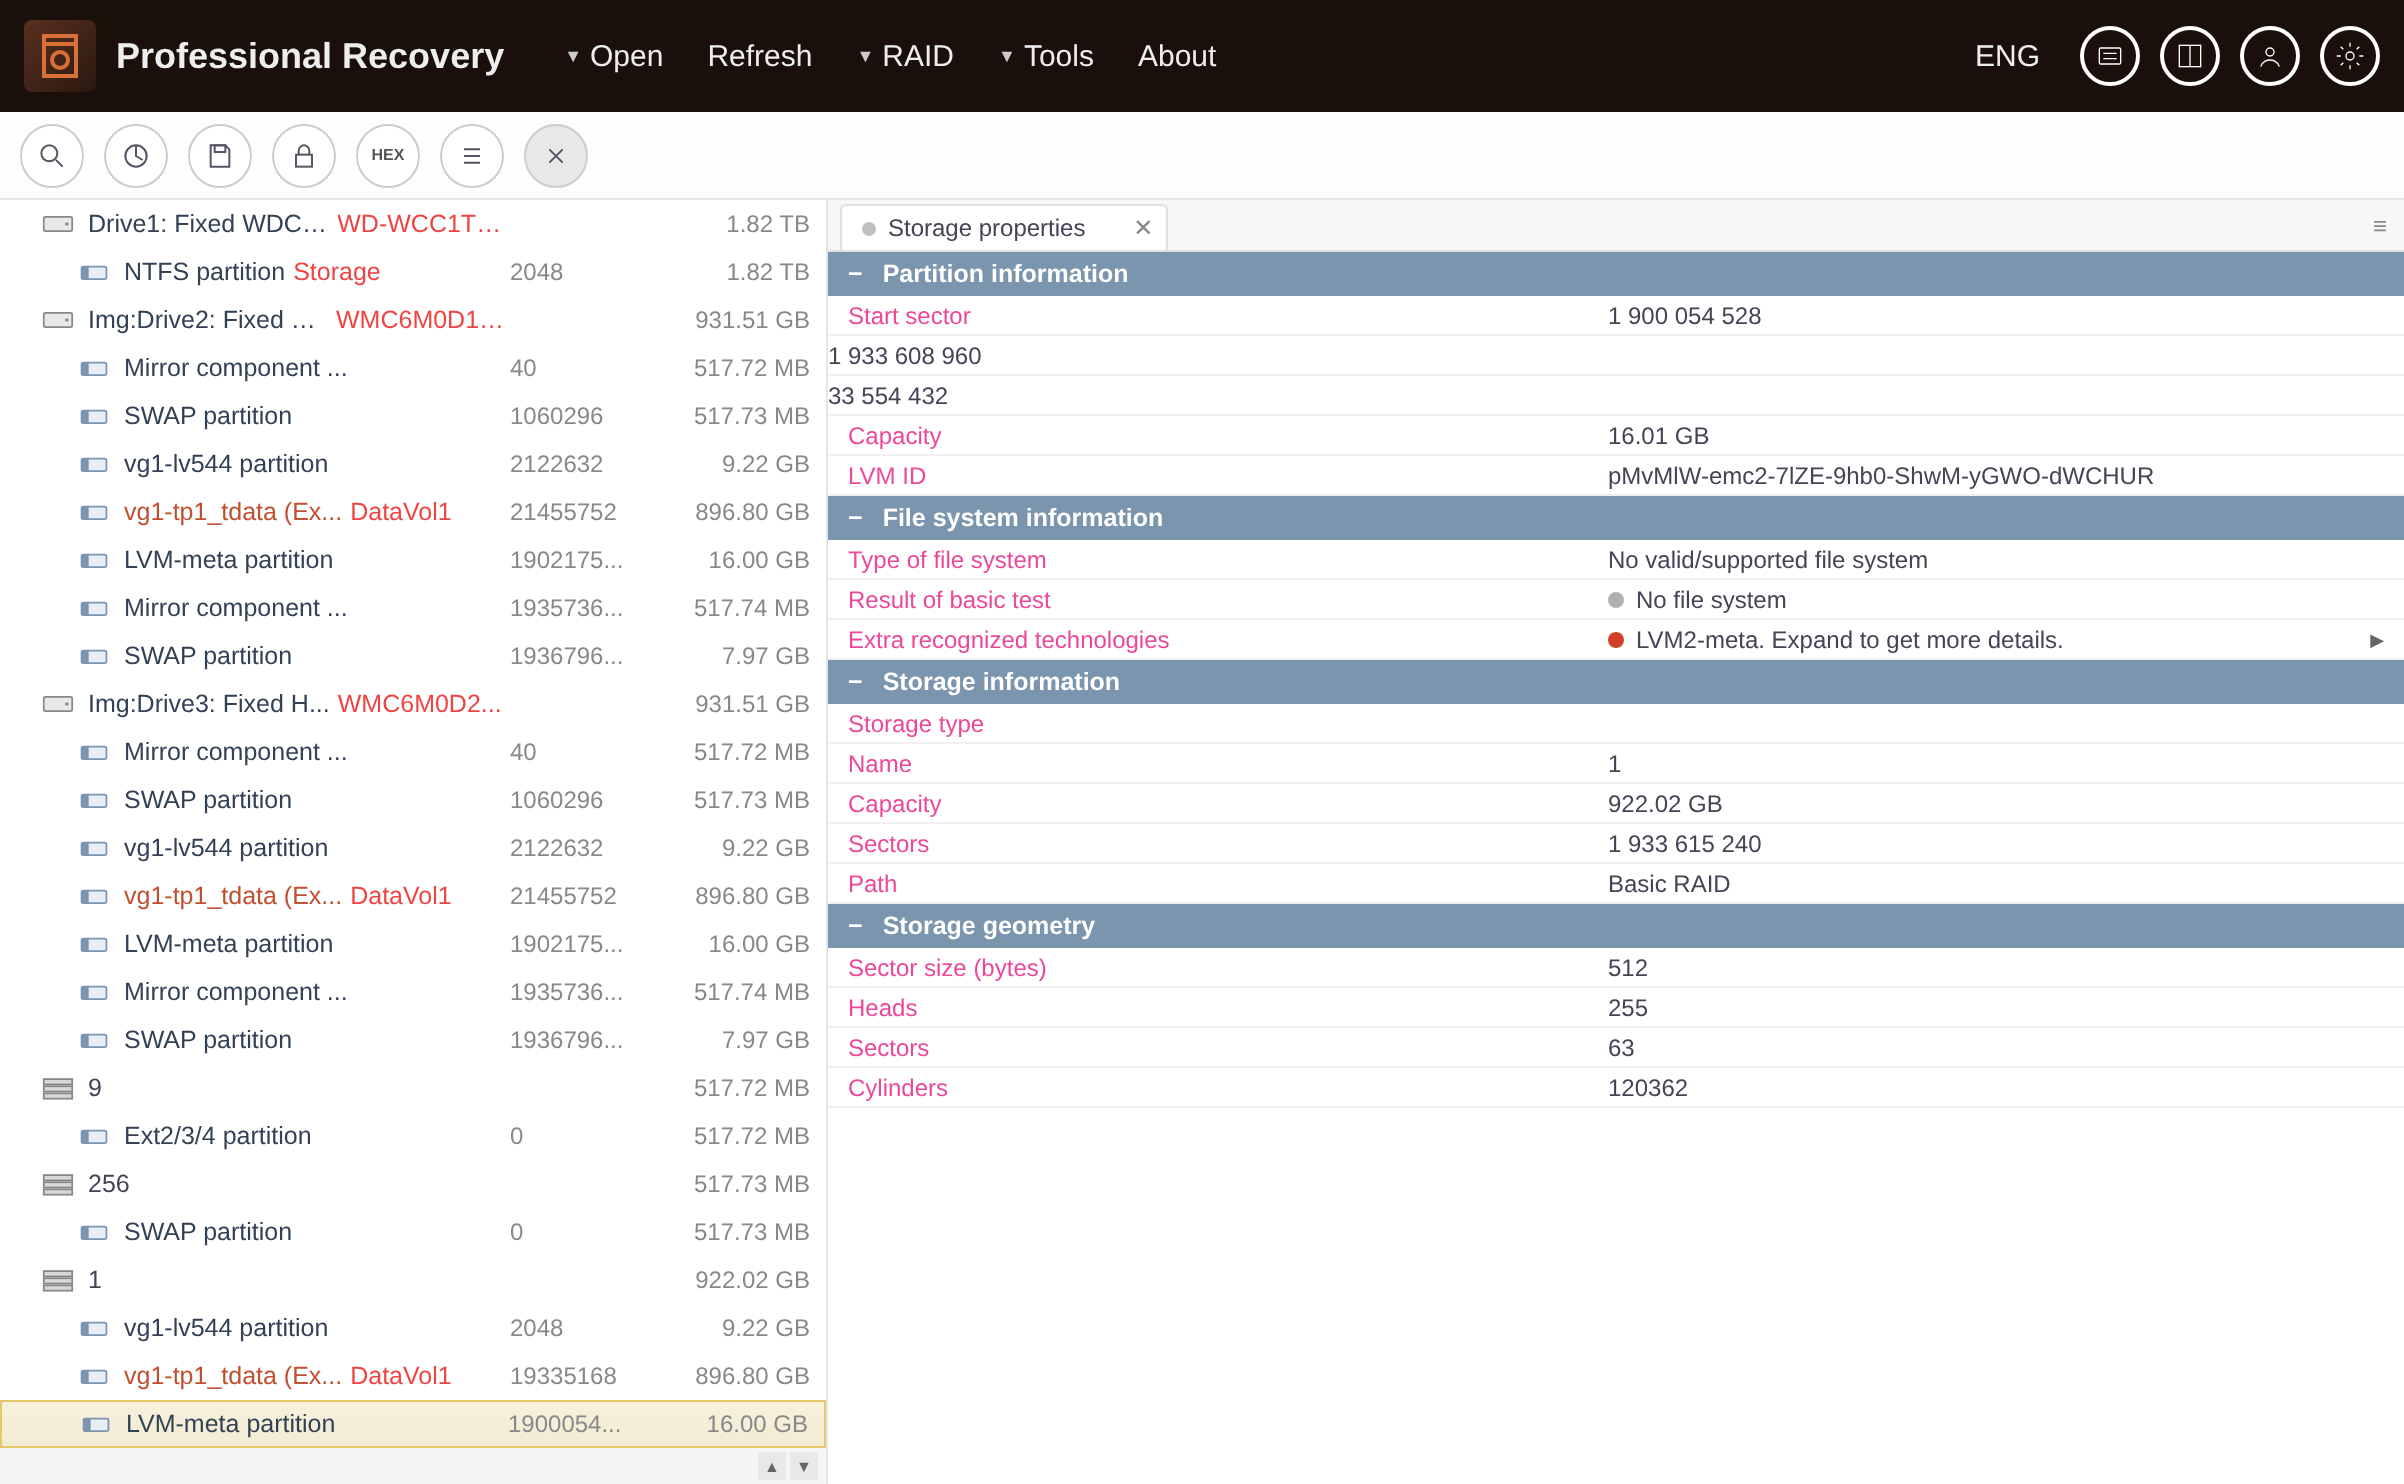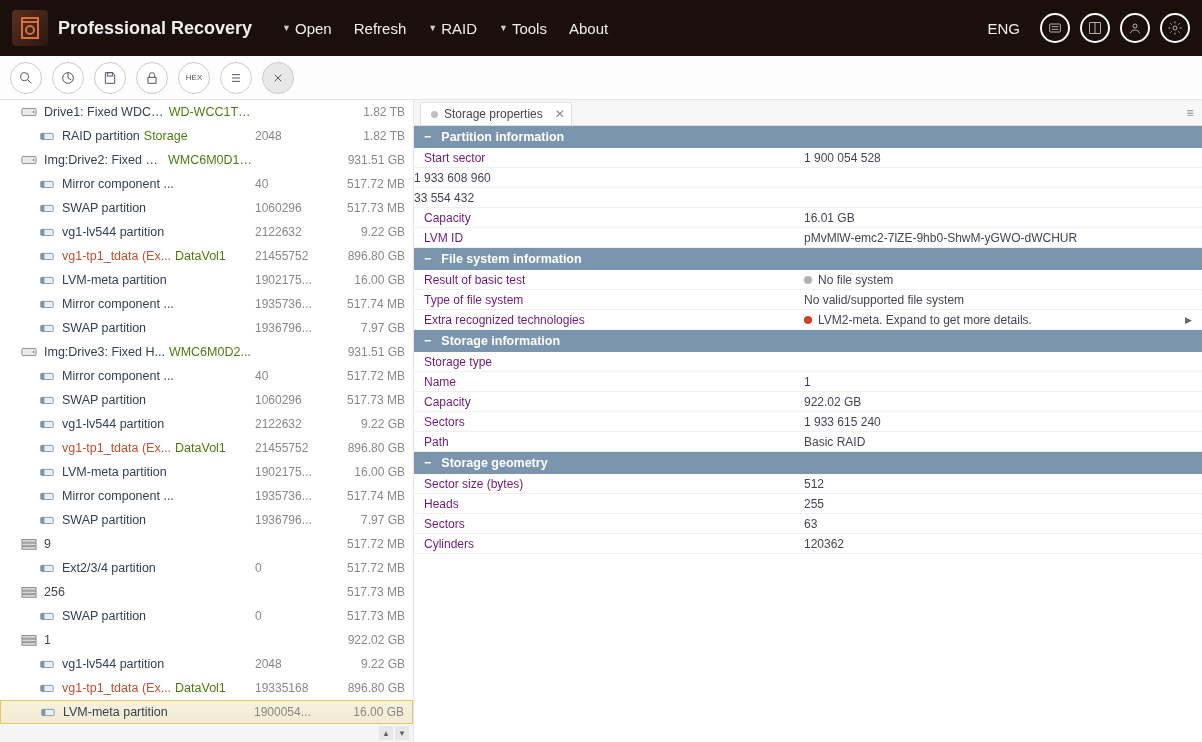--- a/index.html
+++ b/index.html
@@ -12,50 +12,50 @@
 .menu-item { font-size: 15px; color: #eee; cursor: pointer; display: flex; align-items: center; gap: 4px; }
 .menu-caret { font-size: 9px; color: #ccc; }
 .titlebar-right { margin-left: auto; display: flex; align-items: center; gap: 10px; text-align: right; }
 .lang { font-size: 15px; color: #eee; margin-right: 10px; }
 .circ-btn { width: 30px; height: 30px; border: 2px solid #fff; border-radius: 50%; display: flex; align-items: center; justify-content: center; cursor: pointer; }
 .circ-btn svg { width: 16px; height: 16px; stroke: #fff; fill: none; }
 
 .toolbar { height: 44px; background: #fdfdfd; border-bottom: 1px solid #e5e5e5; display: flex; align-items: center; padding: 0 10px; gap: 10px; }
 .tool-btn { width: 32px; height: 32px; border: 1.5px solid #ccc; border-radius: 50%; display: flex; align-items: center; justify-content: center; cursor: pointer; background: #fff; }
 .tool-btn.active { background: #e8e8e8; }
-.tool-btn .hex { font-size: 8px; font-weight: normal; color: #555; }
+.tool-btn .hex { font-size: 8px; font-weight: bold; color: #555; }
 .tool-btn svg { width: 16px; height: 16px; stroke: #556; fill: none; stroke-width: 1.5; }
 
 .main { display: flex; height: calc(742px - 56px - 44px); }
 .tree-panel { width: 414px; border-right: 1px solid #e5e5e5; overflow-y: auto; position: relative; }
 .props-panel { flex: 1; display: flex; flex-direction: column; }
 
 .tree-row { height: 24px; display: flex; align-items: center; padding-right: 8px; font-size: 12.5px; white-space: nowrap; cursor: pointer; }
 .tree-row.selected { background: linear-gradient(#f7f0db, #f3ecd4); border: 1px solid #e5c86a; height: 24px; }
 .tr-icon { width: 18px; height: 14px; margin-right: 6px; display: inline-flex; align-items: center; justify-content: center; flex-shrink: 0; }
 .tr-icon svg { width: 16px; height: 14px; }
 .tr-name { color: #334155; overflow: hidden; text-overflow: ellipsis; }
 .tr-name.red { color: #c05030; }
 .tr-name.grp { color: #445; }
-.tr-extra { color: #4d7c0f; margin-left: 4px; overflow: hidden; text-overflow: ellipsis; }
+.tr-extra { color: #ef4444; margin-left: 4px; overflow: hidden; text-overflow: ellipsis; }
 .tr-spacer { flex: 1; }
 .tr-col1 { width: 80px; text-align: left; color: #888; font-size: 12px; padding-right: 8px; overflow: hidden; }
 .tr-col2 { width: 70px; text-align: right; color: #888; font-size: 12px; }
 .indent { display: inline-block; flex-shrink: 0; }
 
 .tab-bar { height: 26px; background: #f7f7f7; border-bottom: 1px solid #e0e0e0; display: flex; align-items: stretch; padding-left: 6px; }
-.tab { background: #fff; border: 1px solid #e0e0e0; border-bottom: none; padding: 0 28px 0 10px; display: flex; align-items: center; font-size: 12px; color: #445; position: relative; margin-top: 2px; border-radius: 3px 3px 0 0; }
+.tab { background: #fff; border: 1px solid #e0e0e0; border-bottom: none; padding: 0 40px 0 10px; display: flex; align-items: center; font-size: 12px; color: #445; position: relative; margin-top: 2px; border-radius: 3px 3px 0 0; }
 .tab .dot { width: 7px; height: 7px; border-radius: 50%; background: #c0c0c0; margin-right: 6px; }
 .tab .close { position: absolute; right: 6px; color: #888; cursor: pointer; }
 .tab-bar .menu-right { margin-left: auto; width: 24px; display: flex; align-items: center; justify-content: center; color: #888; cursor: pointer; }
 
 .section-head { background: #7a95ad; color: #fff; font-size: 12.5px; font-weight: 600; height: 22px; display: flex; align-items: center; padding-left: 10px; cursor: pointer; }
 .section-head .toggle { margin-right: 10px; font-weight: bold; }
 .prop-row { display: flex; height: 20px; align-items: center; border-bottom: 1px solid #f0f0f0; font-size: 12px; }
-.prop-key { width: 390px; padding-left: 10px; color: #701a75; }
+.prop-key { width: 390px; padding-left: 10px; color: #ec4899; }
 .prop-val { flex: 1; color: #445; display: flex; align-items: center; }
 .prop-val .bullet { width: 8px; height: 8px; border-radius: 50%; margin-right: 6px; }
 .prop-arrow { margin-left: auto; margin-right: 10px; color: #666; font-size: 9px; }
 
 .scrollbar-bottom { position: absolute; bottom: 0; left: 0; right: 0; height: 18px; background: #f5f5f5; display: flex; align-items: center; justify-content: flex-end; padding-right: 4px; gap: 2px; }
 .sb-btn { width: 14px; height: 14px; background: #e8e8e8; display: flex; align-items: center; justify-content: center; font-size: 8px; color: #666; cursor: pointer; }
 </style>
 </head>
 <body>
 
@@ -173,21 +173,21 @@
         <span class="tr-col2">1.82 TB</span>
       </div>
       <div class="tree-row">
         <span class="indent" style="width: 38px;"></span>
         <span class="tr-icon">
           <svg viewBox="0 0 18 14">
             <rect x="2" y="4" width="14" height="7" rx="1" fill="#e8eef5" stroke="#7a95ad"></rect>
             <rect x="2" y="4" width="4" height="7" fill="#7a95ad"></rect>
           </svg>
         </span>
-        <span class="tr-name">RAID partition</span>
+        <span class="tr-name">NTFS partition</span>
         <span class="tr-extra">Storage</span>
         <span class="tr-spacer"></span>
         <span class="tr-col1">2048</span>
         <span class="tr-col2">1.82 TB</span>
       </div>
       <div class="tree-row">
         <span class="indent" style="width: 20px;"></span>
         <span class="tr-icon">
           <svg viewBox="0 0 18 14">
             <rect x="1" y="3" width="16" height="8" rx="1" fill="#e8e8e8" stroke="#888"></rect>
@@ -559,30 +559,30 @@
           </div>
         </div>
         <div class="prop-row">
           <div class="prop-key">LVM ID</div>
           <div class="prop-val">
             <span>pMvMlW-emc2-7lZE-9hb0-ShwM-yGWO-dWCHUR</span>
           </div>
         </div>
         <div class="section-head"><span class="toggle">−</span>File system information</div>
         <div class="prop-row">
+          <div class="prop-key">Type of file system</div>
+          <div class="prop-val">
+            <span>No valid/supported file system</span>
+          </div>
+        </div>
+        <div class="prop-row">
           <div class="prop-key">Result of basic test</div>
           <div class="prop-val">
             <span class="bullet" style="background: rgb(176, 176, 176);"></span>
             <span>No file system</span>
-          </div>
-        </div>
-        <div class="prop-row">
-          <div class="prop-key">Type of file system</div>
-          <div class="prop-val">
-            <span>No valid/supported file system</span>
           </div>
         </div>
         <div class="prop-row">
           <div class="prop-key">Extra recognized technologies</div>
           <div class="prop-val">
             <span class="bullet" style="background: rgb(208, 64, 40);"></span>
             <span>LVM2-meta. Expand to get more details.</span>
             <span class="prop-arrow">▶</span>
           </div>
         </div>

